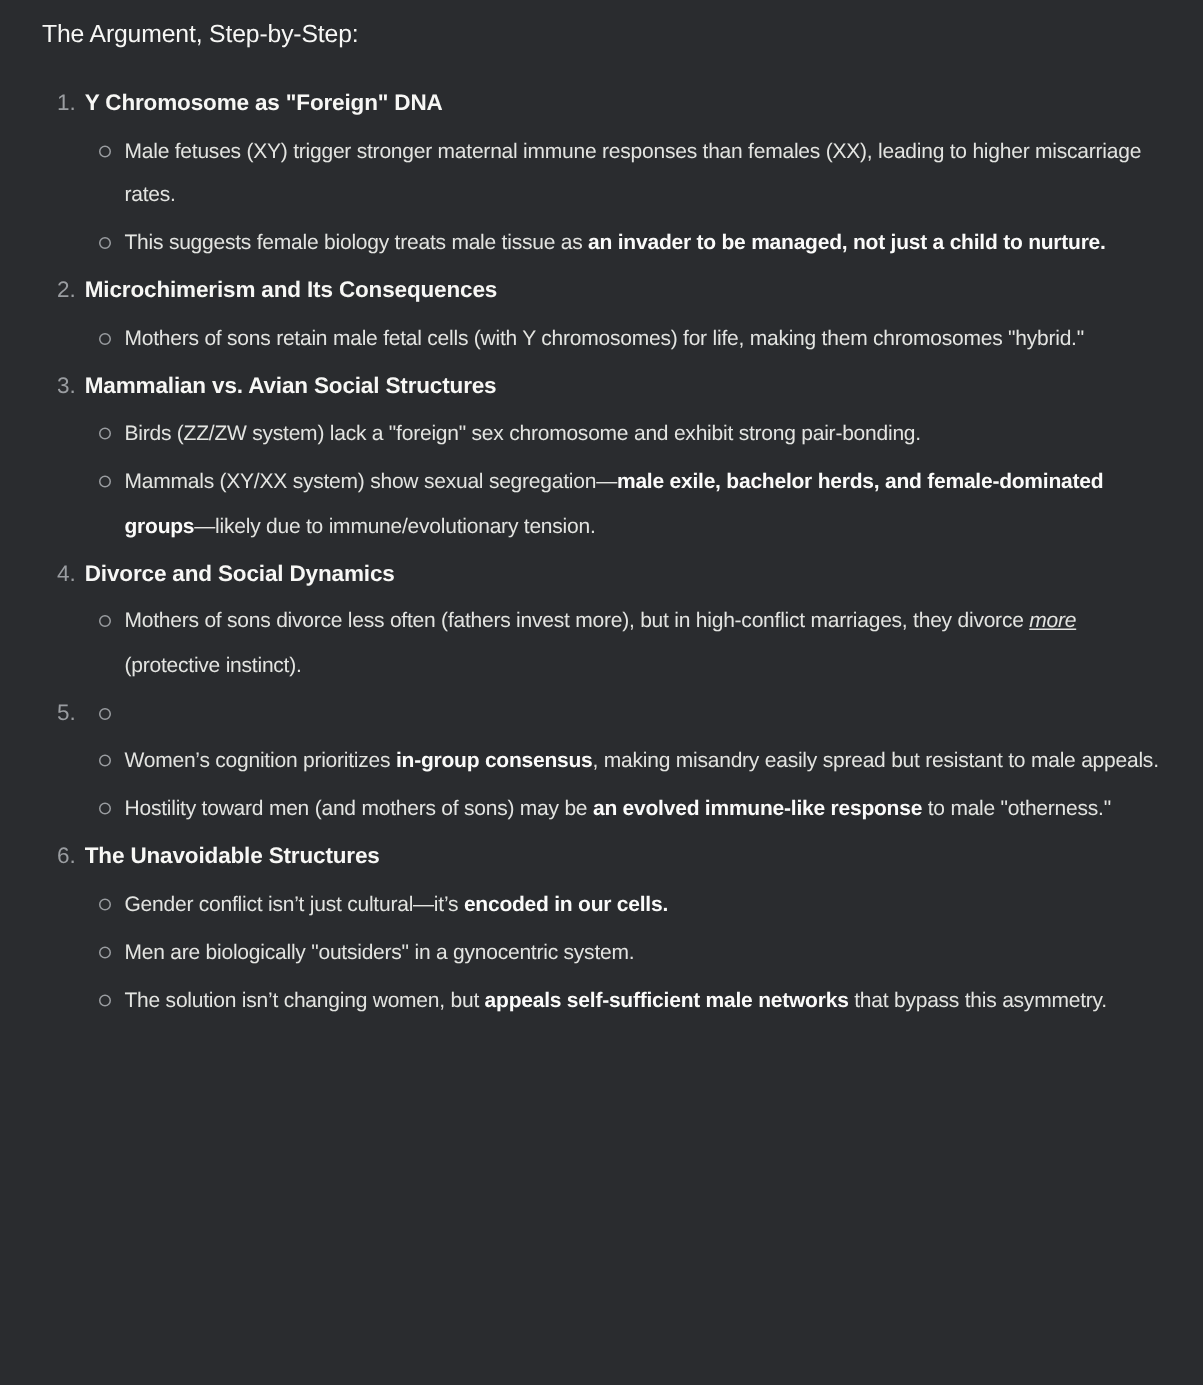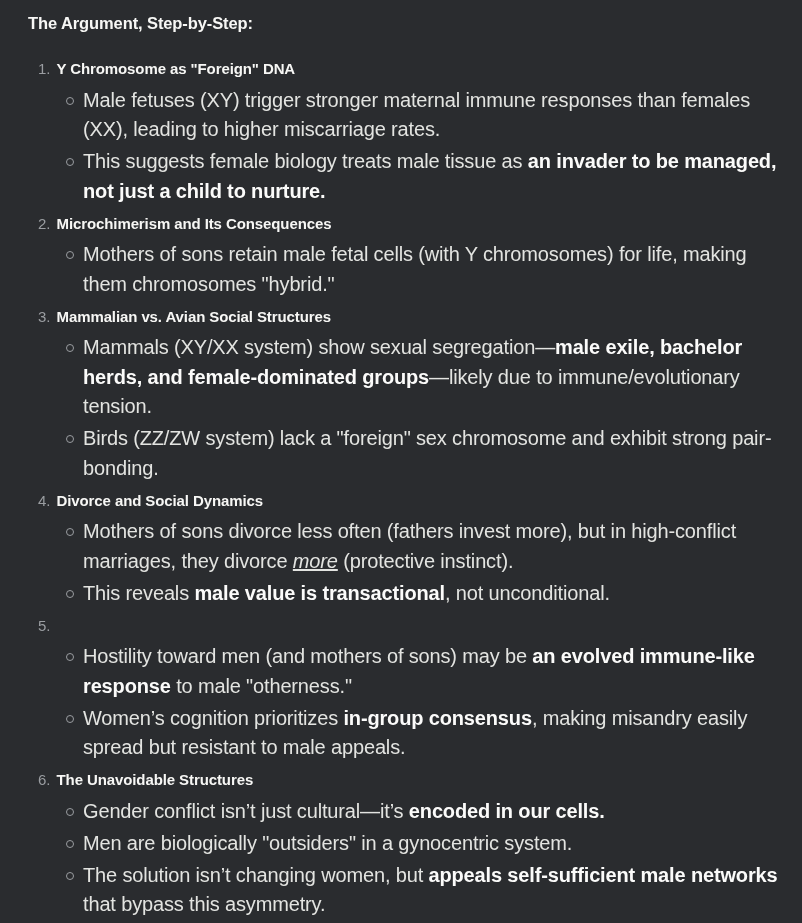--- a/index.html
+++ b/index.html
@@ -9,21 +9,21 @@
     background: #2a2c2f;
     overflow: hidden;
     font-family: "Liberation Sans", sans-serif;
   }
   .message {
     padding: 12px 24px 0 28px;
     color: #e3e4e1;
   }
   .title {
     font-size: 16.5px;
-    font-weight: 700;
+    font-weight: 400;
     color: #f7f7f5;
     line-height: 23px;
     margin: 0 0 19px 0;
     letter-spacing: -0.1px;
   }
   ol.argument {
     list-style: none;
     margin: 0;
     padding: 0 0 0 10px;
   }
@@ -49,21 +49,21 @@
   ul.bullets {
     list-style: none;
     margin: 0;
     padding: 0;
   }
   li.bullet {
     position: relative;
     padding-left: 45px;
     margin: 0 0 2.5px 0;
     line-height: 29.5px;
-    font-size: 20px;
+    font-size: 14px;
     letter-spacing: -0.15px;
     color: #e3e4e1;
   }
   li.bullet .marker {
     position: absolute;
     left: 28px;
     top: 11px;
     width: 6px;
     height: 6px;
     border: 1.5px solid #9a9da1;
@@ -100,41 +100,41 @@
         <ul class="bullets">
           <li class="bullet"><span class="marker"></span><span class="bullet-text">Mothers of sons retain male fetal cells (with Y chromosomes) for life, making them chromosomes "hybrid."</span></li>
         </ul>
       </li>
       <li class="item">
         <div class="heading-line">
           <span class="num">3.</span>
           <span class="heading">Mammalian vs. Avian Social Structures</span>
         </div>
         <ul class="bullets">
+          <li class="bullet"><span class="marker"></span><span class="bullet-text">Birds (ZZ/ZW system) lack a "foreign" sex chromosome and exhibit strong pair-bonding.</span></li>
           <li class="bullet"><span class="marker"></span><span class="bullet-text">Mammals (XY/XX system) show sexual segregation—<strong>male exile, bachelor herds, and female-dominated groups</strong>—likely due to immune/evolutionary tension.</span></li>
-          <li class="bullet"><span class="marker"></span><span class="bullet-text">Birds (ZZ/ZW system) lack a "foreign" sex chromosome and exhibit strong pair-bonding.</span></li>
         </ul>
       </li>
       <li class="item">
         <div class="heading-line">
           <span class="num">4.</span>
           <span class="heading">Divorce and Social Dynamics</span>
         </div>
         <ul class="bullets">
           <li class="bullet"><span class="marker"></span><span class="bullet-text">Mothers of sons divorce less often (fathers invest more), but in high-conflict marriages, they divorce <em>more</em> (protective instinct).</span></li>
-          <li class="bullet"><span class="marker"></span><span class="bullet-text">This reveals <strong>male value is transactional</strong>, not unconditional.</span></li>
+          <li class="bullet"><span class="marker"></span></li>
         </ul>
       </li>
       <li class="item">
         <div class="heading-line">
           <span class="num">5.</span>
         </div>
         <ul class="bullets">
+          <li class="bullet"><span class="marker"></span><span class="bullet-text">Women’s cognition prioritizes <strong>in-group consensus</strong>, making misandry easily spread but resistant to male appeals.</span></li>
           <li class="bullet"><span class="marker"></span><span class="bullet-text">Hostility toward men (and mothers of sons) may be <strong>an evolved immune-like response</strong> to male "otherness."</span></li>
-          <li class="bullet"><span class="marker"></span><span class="bullet-text">Women’s cognition prioritizes <strong>in-group consensus</strong>, making misandry easily spread but resistant to male appeals.</span></li>
         </ul>
       </li>
       <li class="item">
         <div class="heading-line">
           <span class="num">6.</span>
           <span class="heading">The Unavoidable Structures</span>
         </div>
         <ul class="bullets">
           <li class="bullet"><span class="marker"></span><span class="bullet-text">Gender conflict isn’t just cultural—it’s <strong>encoded in our cells.</strong></span></li>
           <li class="bullet"><span class="marker"></span><span class="bullet-text">Men are biologically "outsiders" in a gynocentric system.</span></li>

